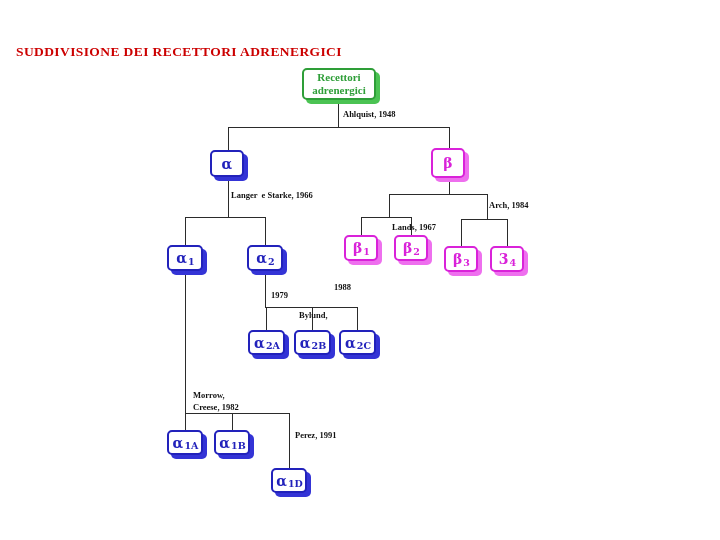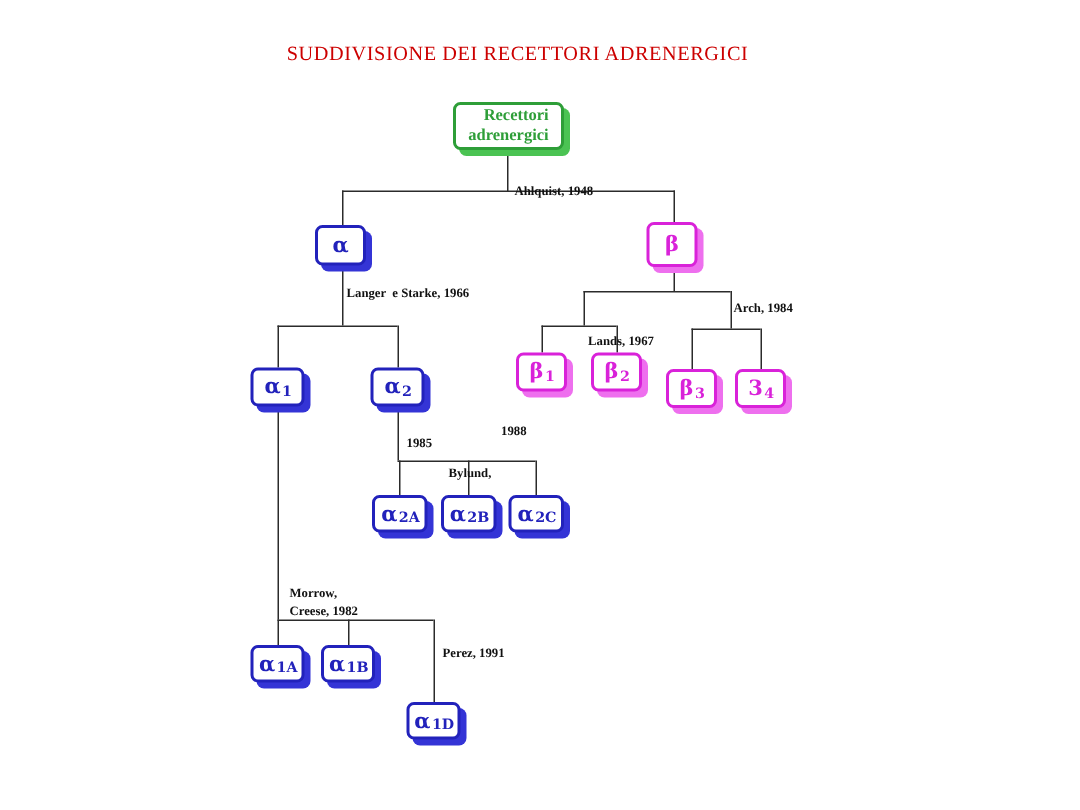--- a/index.html
+++ b/index.html
@@ -1,38 +1,38 @@
 <!DOCTYPE html>
 <html><head>
 <meta charset="utf-8">
 <style>
   html,body{margin:0;padding:0;background:#ffffff;}
   #stage{
     position:relative;width:720px;height:540px;background:#ffffff;overflow:hidden;
     font-family:"Liberation Serif","DejaVu Serif",serif;
   }
   #slide-title{
-    position:absolute;left:0;top:28px;width:690px;margin:0;
-    text-align:center;font-size:13.5px;font-weight:normal;letter-spacing:.4px;
+    position:absolute;left:0;top:28px;width:690px;margin:16px;
+    text-align:left;font-size:13.5px;font-weight:bold;letter-spacing:.4px;
     font-family:"Liberation Serif","DejaVu Serif",serif;
   }
   .conn{position:absolute;background:#2b2b2b;}
   .tlabel{
     position:absolute;font-size:8.5px;font-weight:bold;color:#111111;
     white-space:pre;line-height:10px;
     font-family:"Liberation Serif","DejaVu Serif",serif;
   }
   .node{
     position:absolute;background:#ffffff;border:2px solid #000;border-radius:5px;
     display:flex;align-items:center;justify-content:center;
     font-weight:bold;box-sizing:border-box;
   }
   .node .base{font-size:14px;line-height:14px;font-family:"DejaVu Serif",serif;}
   .node sub{font-size:9.5px;line-height:9px;position:relative;top:3px;left:1px;font-family:"DejaVu Serif",serif;}
-  .node .rline{display:block;font-size:11px;line-height:13px;text-align:right;
+  .node .rline{display:block;font-size:11px;line-height:13px;text-align:center;
     font-family:"Liberation Serif","DejaVu Serif",serif;}
 </style>
 </head>
 <body>
 
 <div id="stage">
   <h1 id="slide-title" style="color: rgb(204, 0, 0);">SUDDIVISIONE DEI RECETTORI ADRENERGICI</h1>
   <div id="diagram">
       <div class="conn" style="left: 338px; top: 100px; width: 1px; height: 28px; background: rgb(43, 43, 43);"></div>
       <div class="conn" style="left: 228px; top: 127px; width: 222px; height: 1px; background: rgb(43, 43, 43);"></div>
@@ -55,26 +55,26 @@
       <div class="conn" style="left: 265px; top: 271px; width: 1px; height: 36px; background: rgb(43, 43, 43);"></div>
       <div class="conn" style="left: 265px; top: 307px; width: 92px; height: 1px; background: rgb(43, 43, 43);"></div>
       <div class="conn" style="left: 266px; top: 307px; width: 1px; height: 23px; background: rgb(43, 43, 43);"></div>
       <div class="conn" style="left: 312px; top: 307px; width: 1px; height: 23px; background: rgb(43, 43, 43);"></div>
       <div class="conn" style="left: 357px; top: 307px; width: 1px; height: 23px; background: rgb(43, 43, 43);"></div>
       <div class="conn" style="left: 185px; top: 271px; width: 1px; height: 142px; background: rgb(43, 43, 43);"></div>
       <div class="conn" style="left: 185px; top: 413px; width: 104px; height: 1px; background: rgb(43, 43, 43);"></div>
       <div class="conn" style="left: 185px; top: 413px; width: 1px; height: 17px; background: rgb(43, 43, 43);"></div>
       <div class="conn" style="left: 232px; top: 413px; width: 1px; height: 17px; background: rgb(43, 43, 43);"></div>
       <div class="conn" style="left: 289px; top: 413px; width: 1px; height: 55px; background: rgb(43, 43, 43);"></div>
-      <div class="tlabel" style="left: 343px; top: 122px;">Ahlquist, 1948</div>
+      <div class="tlabel" style="left: 343px; top: 109px;">Ahlquist, 1948</div>
       <div class="tlabel" style="left: 231px; top: 190px;">Langer  e Starke, 1966</div>
       <div class="tlabel" style="left: 392px; top: 182px; margin-top: 40px;">Lands, 1967</div>
       <div class="tlabel" style="left: 489px; top: 200px;">Arch, 1984</div>
       <div class="tlabel" style="left: 299px; top: 278px; margin-top: 32px;">Bylund,</div>
-      <div class="tlabel" style="left: 271px; top: 290px;">1985</div>
+      <div class="tlabel" style="left: 271px; top: 290px;">1979</div>
       <div class="tlabel" style="left: 334px; top: 282px;">1988</div>
       <div class="tlabel" style="left: 193px; top: 390px;">Morrow,</div>
       <div class="tlabel" style="left: 193px; top: 402px;">Creese, 1982</div>
       <div class="tlabel" style="left: 295px; top: 430px;">Perez, 1991</div>
       <div class="node" style="left: 302px; top: 68px; width: 74px; height: 32px; border-color: rgb(46, 158, 56); color: rgb(46, 158, 56); box-shadow: rgb(75, 195, 83) 4px 4px 0px;">
         <div>
           <span class="rline">Recettori</span>
           <span class="rline">adrenergici</span>
         </div>
       </div>

